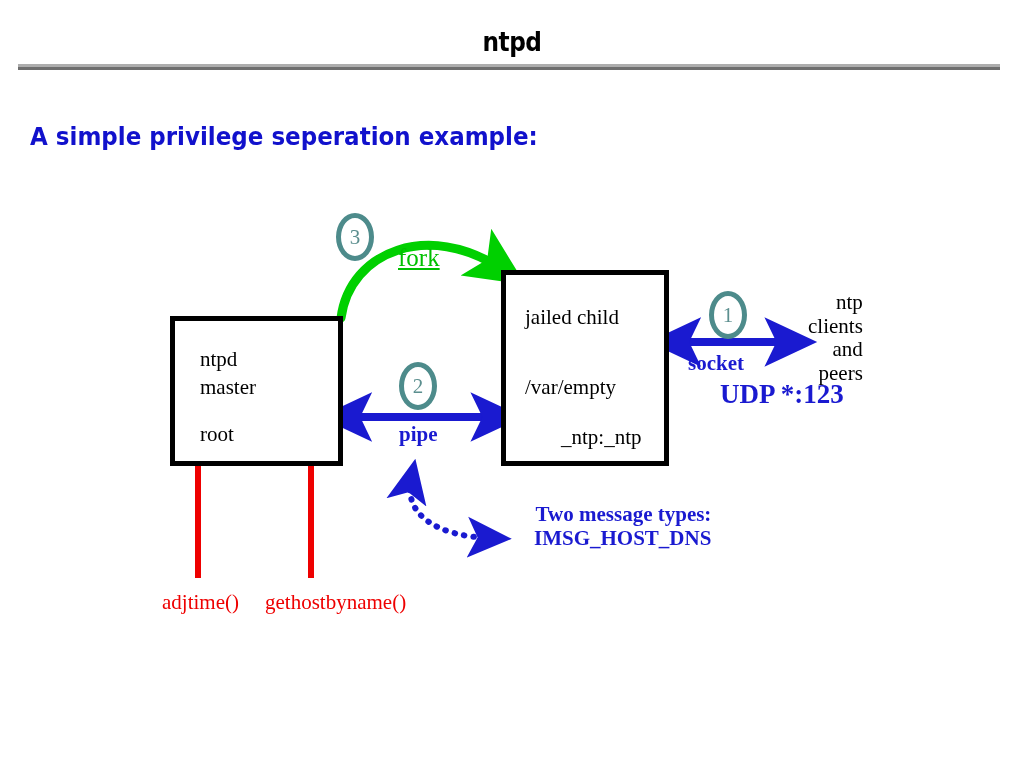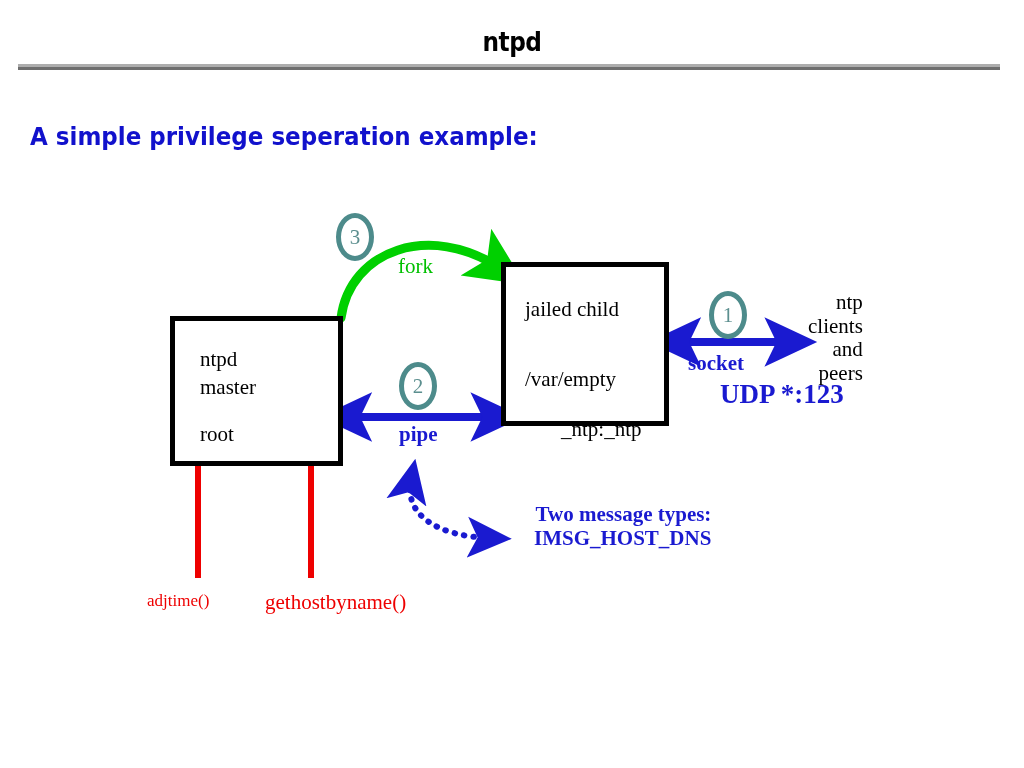--- a/index.html
+++ b/index.html
@@ -87,50 +87,50 @@
     box-sizing: border-box;
   }
   #box-master {
     left: 170px;
     top: 316px;
     width: 173px;
     height: 150px;
   }
   #box-child {
     left: 501px;
-    top: 262px;
+    top: 270px;
     width: 168px;
-    height: 164px;
+    height: 196px;
   }
   .box-line {
     position: absolute;
     font-size: 21px;
     color: #000000;
     white-space: nowrap;
     line-height: 1;
   }
 
   
   .lbl {
     position: absolute;
     white-space: nowrap;
     line-height: 1.12;
   }
   .lbl-blue   { color: #1a1ad0; font-weight: bold; }
   .lbl-green  { color: #00c000; }
   .lbl-red    { color: #ee0000; }
   .lbl-black  { color: #000000; }
 
-  #label-fork      { left: 398px; top: 255px;  font-size: 21px; }
+  #label-fork      { left: 398px; top: 244px;  font-size: 25px; text-decoration: underline; }
   #label-pipe      { left: 399px; top: 423px;  font-size: 21px; }
   #label-socket    { left: 688px; top: 352px;  font-size: 21px; }
   #label-udp       { left: 720px; top: 379px;  font-size: 27px; }
   #label-clients   { left: 808px; top: 291px;  font-size: 21px; }
   #label-msgtypes  { left: 512px; top: 503px;  font-size: 21px; }
-  #label-adjtime   { left: 147px; top: 591px;  font-size: 17px; }
+  #label-adjtime   { left: 162px; top: 591px;  font-size: 21px; }
   #label-gethost   { left: 265px; top: 591px;  font-size: 21px; }
 
   .stack-line { display: block; text-align: right; }
 
   
   .badge {
     position: absolute;
     width: 38px;
     height: 48px;
     border: 5px solid #4d8b8b;

